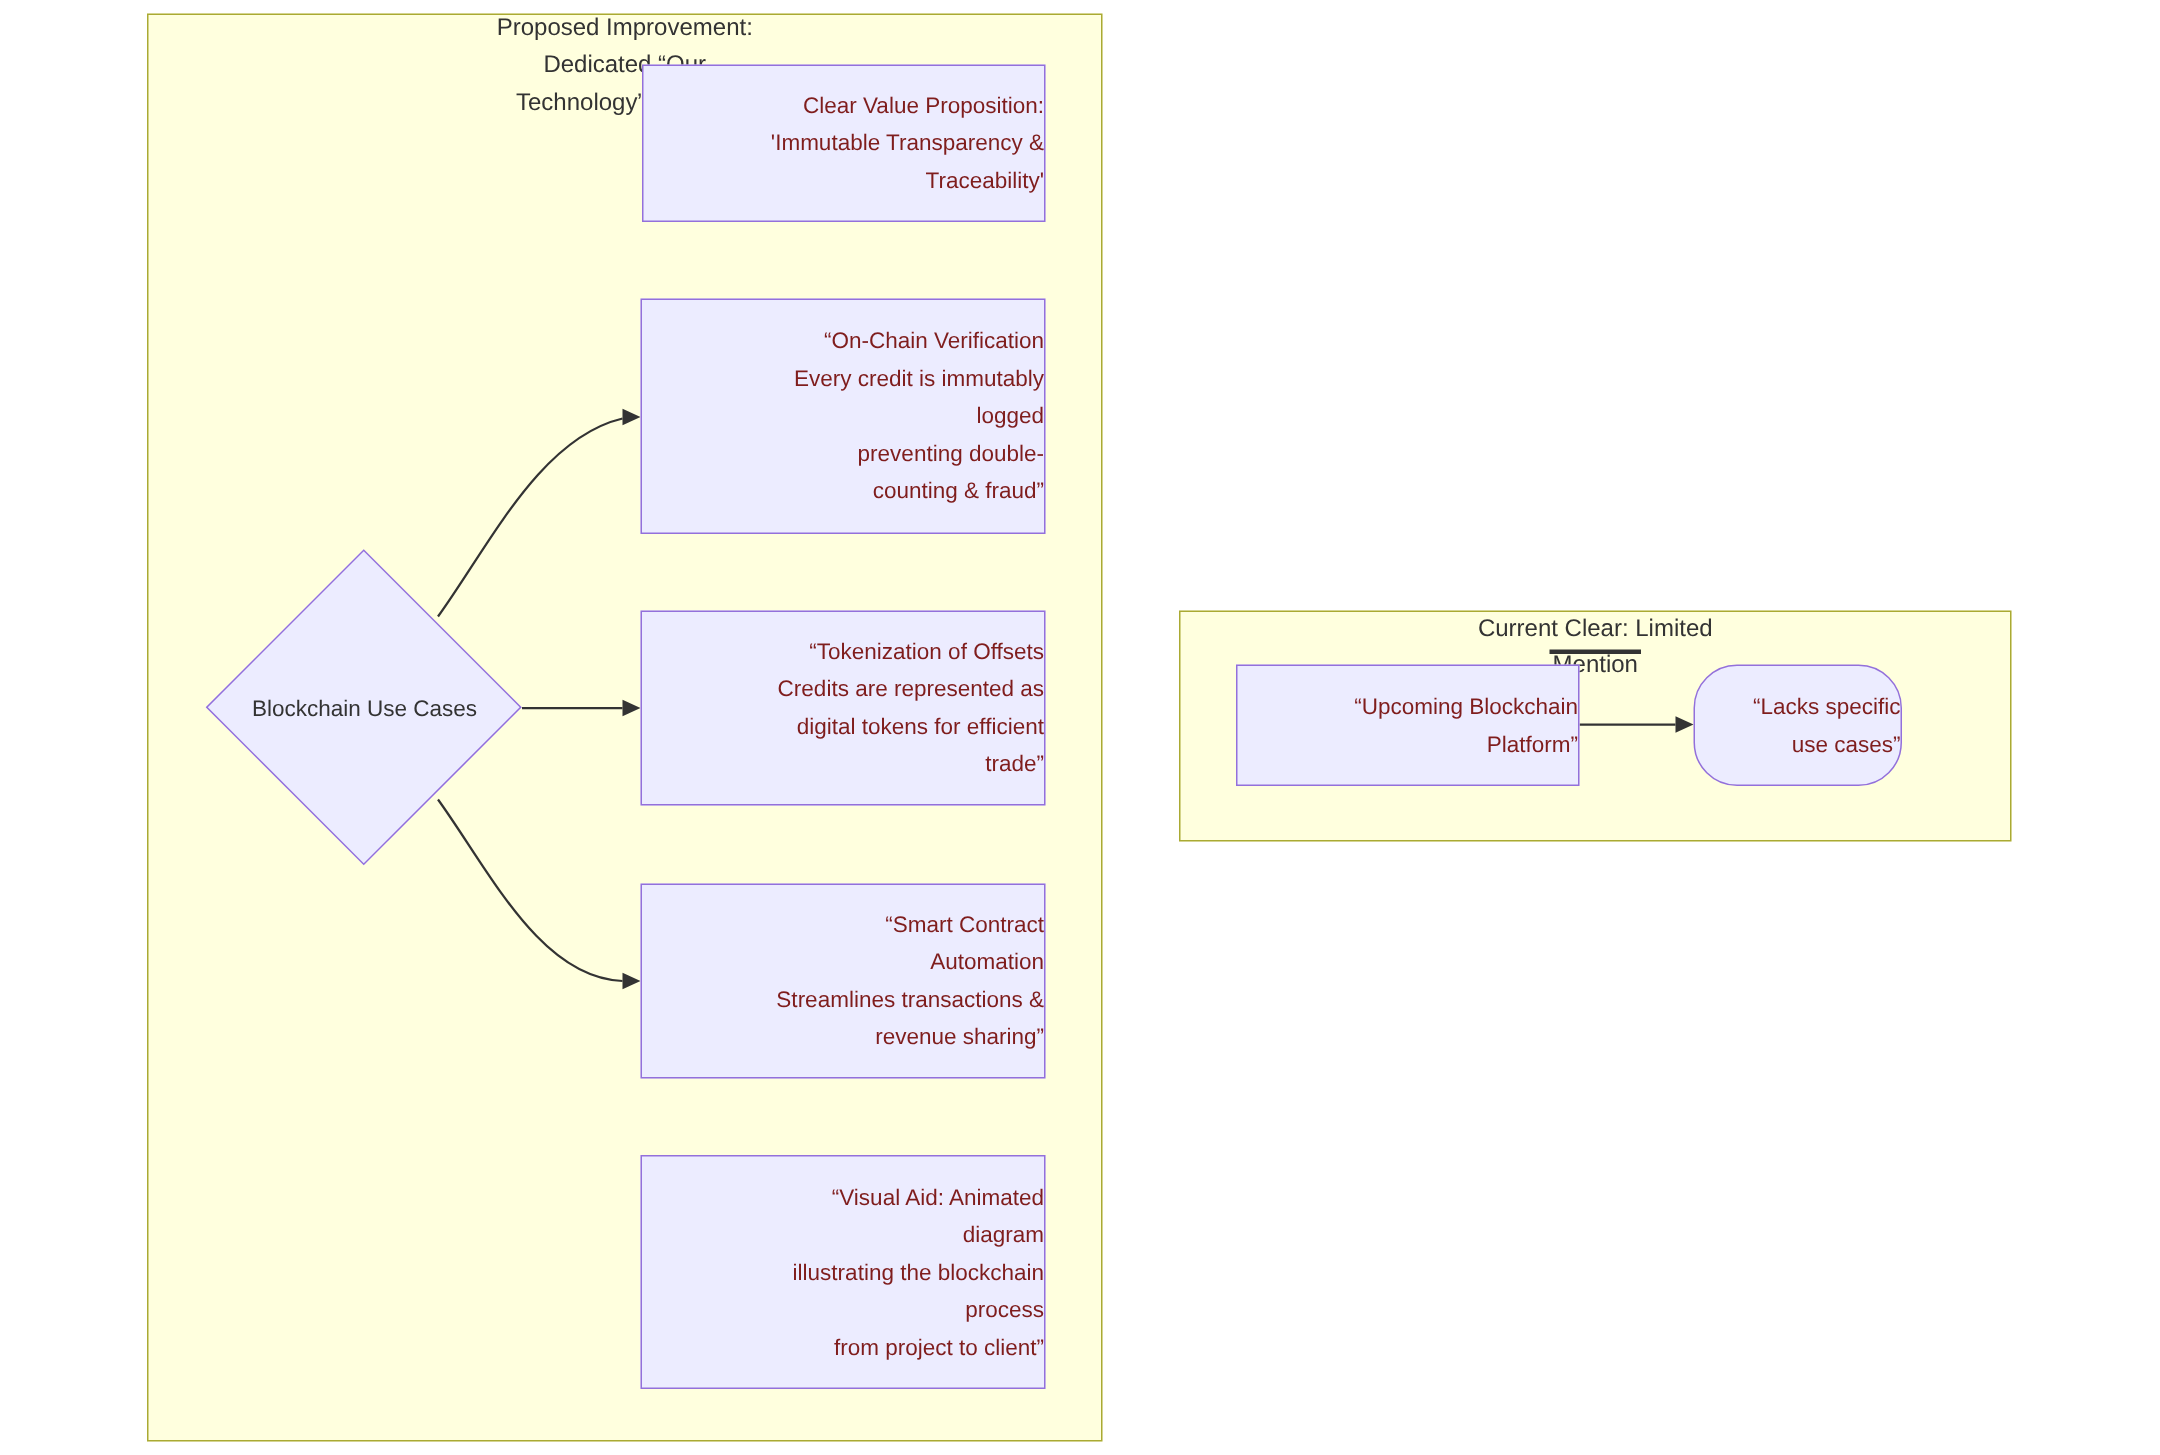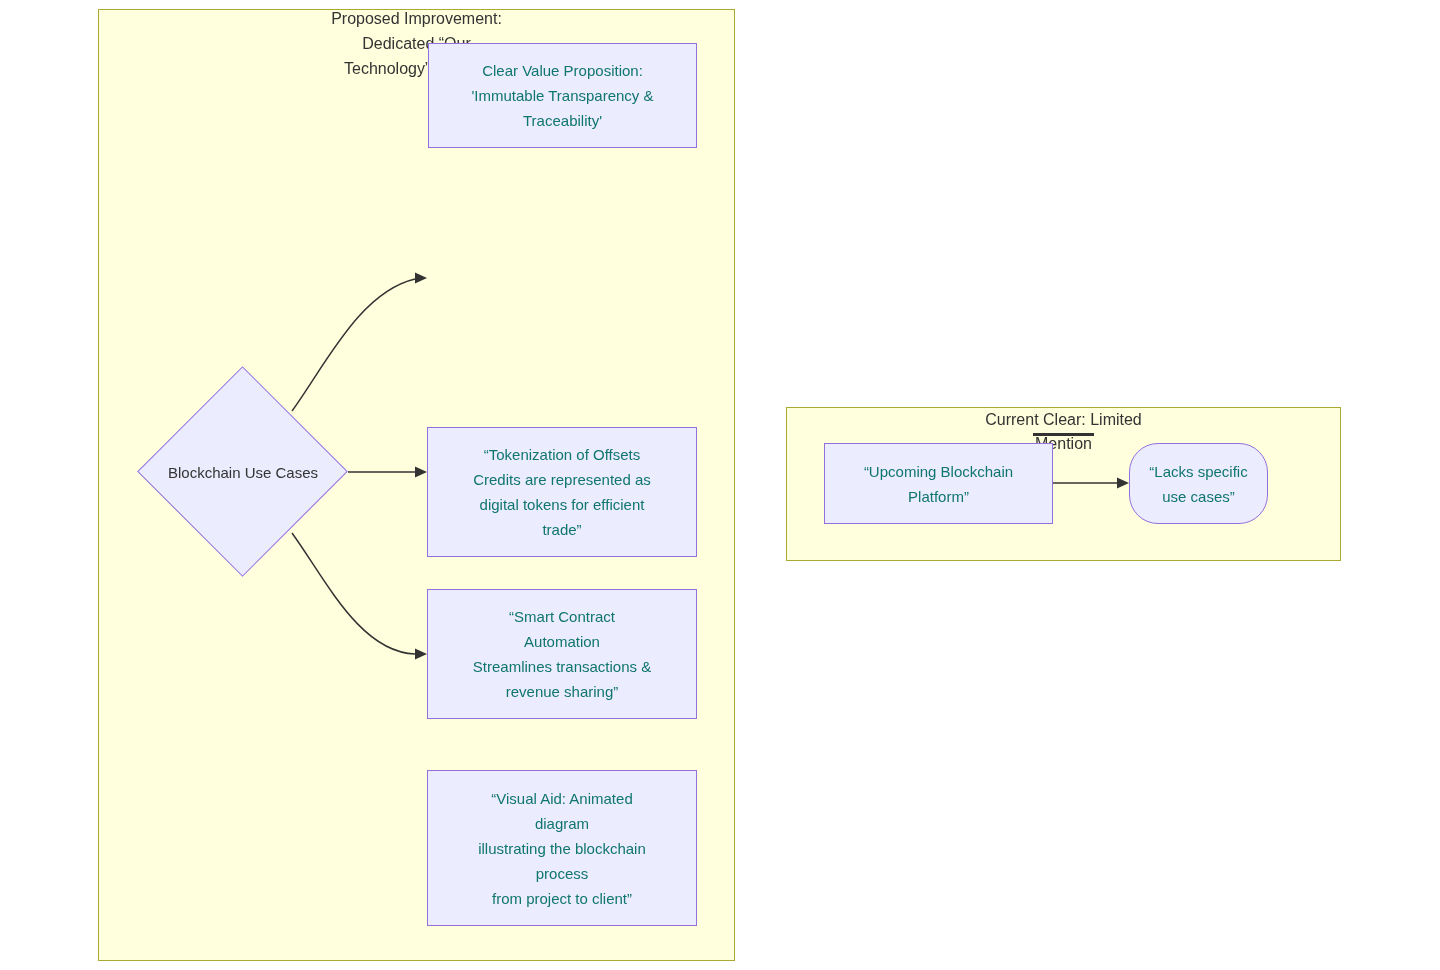--- a/index.html
+++ b/index.html
@@ -14,22 +14,22 @@
   .ctitle.centered{text-align:center;}
   .overline-word{display:inline-block;border-top:3px solid #333333;padding:0 2px;}
 
   
   svg.edges{position:absolute;left:0;top:0;z-index:2;pointer-events:none;}
   .edge-path{fill:none;stroke:#333333;stroke-width:1.5px;}
   .arrowhead{fill:#333333;stroke:none;}
 
   
   .node{position:absolute;background:#ECECFF;border:1px solid #9370DB;z-index:3;box-sizing:border-box;
-        display:flex;flex-direction:column;justify-content:center;align-items:center;
-        font-size:15px;color:#0f766e;}
+        display:flex;flex-direction:column;justify-content:center;align-items:flex-end;
+        font-size:15px;color:#7f1d1d;}
   .nl{line-height:25px;white-space:nowrap;text-align:center;}
 
   
   .diamond-wrap{position:absolute;z-index:3;}
   .diamond-shape{position:absolute;left:30px;top:30px;width:149px;height:149px;
         background:#ECECFF;border:1px solid #9370DB;transform:rotate(45deg);box-sizing:border-box;}
   .diamond-label{position:absolute;left:0;top:0;width:100%;height:100%;
         display:flex;justify-content:center;align-items:center;font-size:15px;color:#333333;white-space:nowrap;}
 </style>
 </head>
@@ -67,22 +67,29 @@
     <div class="diamond-shape"></div>
     <div class="diamond-label">Blockchain Use Cases</div>
   </div>
 
   <div class="node" style="left:428px;top:43px;width:269px;height:105px;">
     <div class="nl">Clear Value Proposition:</div>
     <div class="nl">'Immutable Transparency &amp;</div>
     <div class="nl">Traceability'</div>
   </div>
 
+  <div class="node" style="left:427px;top:199px;width:270px;height:157px;">
+    <div class="nl">“On-Chain Verification</div>
+    <div class="nl">Every credit is immutably</div>
+    <div class="nl">logged</div>
+    <div class="nl">preventing double-</div>
+    <div class="nl">counting &amp; fraud”</div>
+  </div>
 
-  <div class="node" style="left:427px;top:407px;width:270px;height:130px;margin-top:20px;">
+  <div class="node" style="left:427px;top:407px;width:270px;height:130px;">
     <div class="nl">“Tokenization of Offsets</div>
     <div class="nl">Credits are represented as</div>
     <div class="nl">digital tokens for efficient</div>
     <div class="nl">trade”</div>
   </div>
 
   <div class="node" style="left:427px;top:589px;width:270px;height:130px;">
     <div class="nl">“Smart Contract</div>
     <div class="nl">Automation</div>
     <div class="nl">Streamlines transactions &amp;</div>

